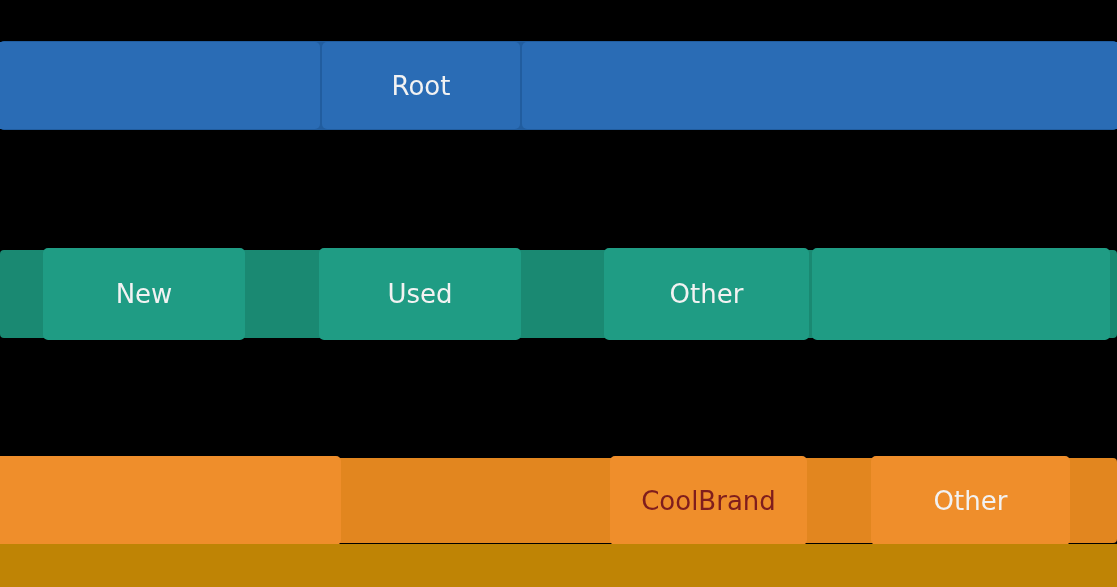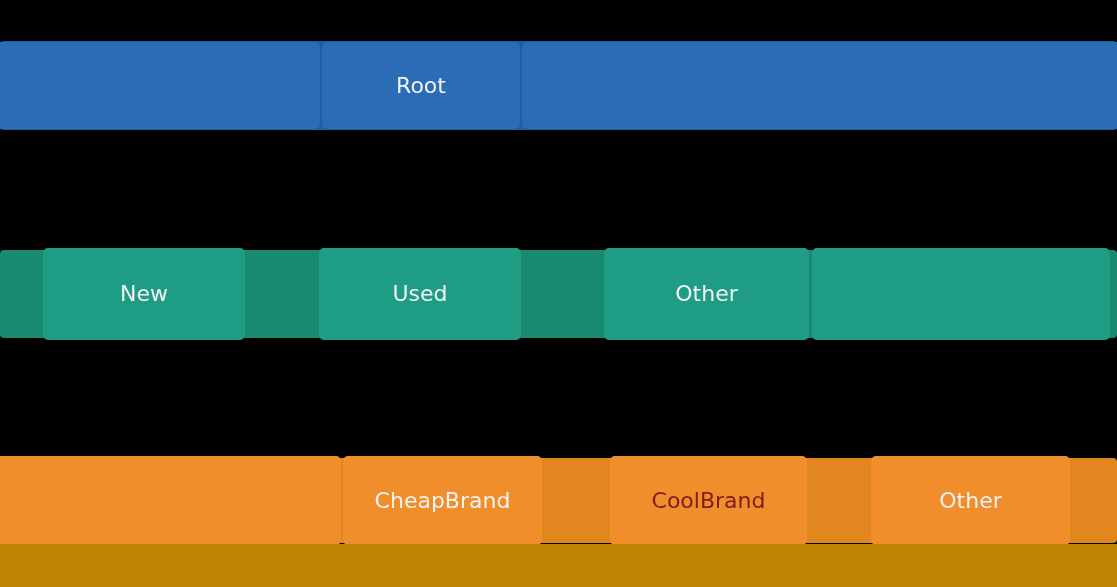--- a/index.html
+++ b/index.html
@@ -22,21 +22,21 @@
   }
   .node-box {
     position: absolute;
     box-sizing: border-box;
     border-radius: 5px;
     display: flex;
     align-items: center;
     justify-content: center;
   }
   .node-label {
-    font-size: 22px;
+    font-size: 26px;
     line-height: 1;
     white-space: nowrap;
   }
   .footer-band {
     position: absolute;
     box-sizing: border-box;
   }
 </style>
 </head>
 <body>
@@ -54,23 +54,20 @@
     </div>
     <div class="node-box" style="left: 43px; width: 202px; top: 248px; height: 92px; background: rgb(31, 156, 132);">
       <span class="node-label" style="color: rgb(242, 242, 242);">New</span>
     </div>
     <div class="node-box" style="left: 604px; width: 205px; top: 248px; height: 92px; background: rgb(31, 156, 132);">
       <span class="node-label" style="color: rgb(242, 242, 242);">Other</span>
     </div>
     <div class="node-box" style="left: 812px; width: 298px; top: 248px; height: 92px; background: rgb(31, 156, 132);"></div>
     <div class="level-band" style="left: 0px; width: 1117px; top: 458px; height: 85px; background: rgb(226, 134, 31);"></div>
     <div class="node-box" style="left: 0px; width: 341px; top: 456px; height: 89px; background: rgb(239, 142, 43); border-radius: 0px 5px 5px 0px;"></div>
-    <div class="node-box" style="left: 343px; width: 199px; top: 456px; height: 89px; background: rgb(239, 142, 43);">
-      <span class="node-label" style="color: rgb(242, 242, 242);">CheapBrand</span>
-    </div>
     <div class="node-box" style="left: 610px; width: 197px; top: 456px; height: 89px; background: rgb(239, 142, 43);">
       <span class="node-label" style="color: #7f1d1d;">CoolBrand</span>
     </div>
     <div class="node-box" style="left: 871px; width: 199px; top: 456px; height: 89px; background: rgb(239, 142, 43);">
       <span class="node-label" style="color: rgb(242, 242, 242);">Other</span>
     </div>
     <div class="footer-band" style="left: 0px; width: 1117px; top: 544px; height: 43px; background: rgb(191, 132, 5);"></div>
   </div>
 
 </body></html>

